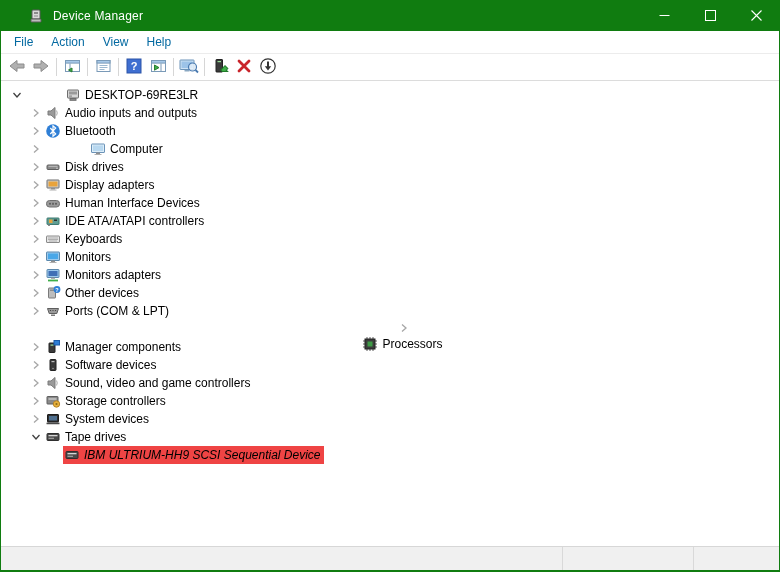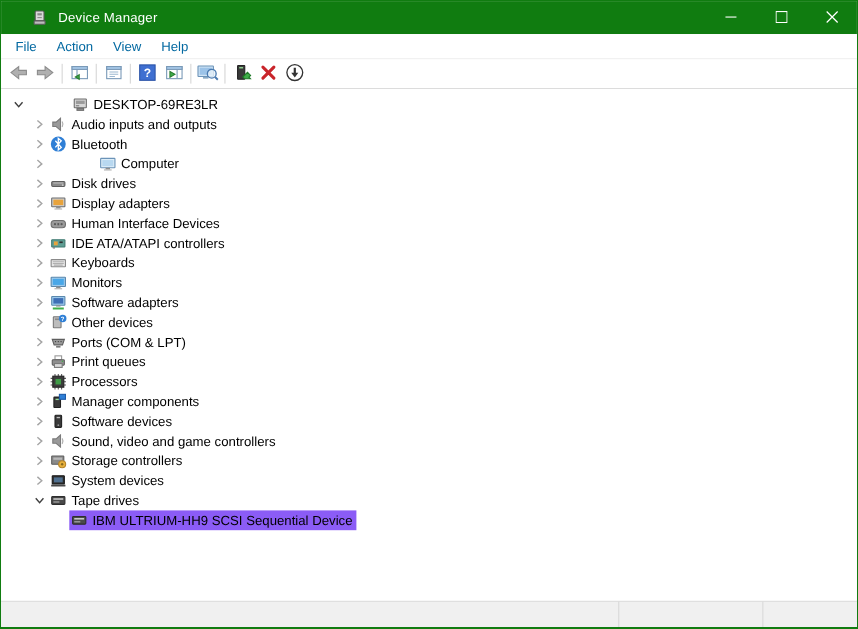--- a/index.html
+++ b/index.html
@@ -46,21 +46,21 @@
   .tb-sep { width:1px; height:18px; background:#d6d6d6; margin:0 3px; }
 
   
   .tree {
     flex:1; background:#fff; overflow:hidden; position:relative;
     padding-top:5px;
   }
   .tree-row { height:18px; display:flex; align-items:center; }
   .chev { width:16px; height:16px; flex-shrink:0; display:flex; align-items:center; justify-content:center; }
   .row-sel { display:flex; align-items:center; height:18px; padding-right:3px; }
-  .row-sel.selected { background:#8b5cf6; }
+  .row-sel.selected { background:#ef4444;font-style:italic; }
   .tree-icon { width:18px; height:16px; flex-shrink:0; display:flex; align-items:center; justify-content:center; }
   .tree-label { margin-left:3px; white-space:nowrap; }
 
   
   .statusbar {
     height:24px; background:#f0f0f0; border-top:1px solid #d7d7d7;
     display:flex; flex-shrink:0;
   }
   .status-section { height:100%; }
   .status-section.s1 { width:561px; }
@@ -370,21 +370,21 @@
         </span>
         <span class="row-sel">
           <span class="tree-icon">
             <svg width="16" height="16" viewBox="0 0 16 16">
               <rect x="2" y="2.5" width="12" height="8" rx="0.5" fill="#9cc9ec" stroke="#5a88ad"></rect>
               <rect x="3.5" y="4" width="9" height="5" fill="#3f6fb5"></rect>
               <rect x="6" y="10.5" width="4" height="1.2" fill="#8f8f8f"></rect>
               <path d="M3 13.5 L13 13.5" stroke="#3fae49" stroke-width="1.8"></path>
             </svg>
           </span>
-          <span class="tree-label">Software adapters</span>
+          <span class="tree-label">Monitors adapters</span>
         </span>
       </div>
       <div class="tree-row" style="padding-left: 27px;">
         <span class="chev">
           <svg width="10" height="10" viewBox="0 0 10 10">
             <polyline points="3,1.5 7,5 3,8.5" fill="none" stroke="#a6a6a6" stroke-width="1.3"></polyline>
           </svg>
         </span>
         <span class="row-sel">
           <span class="tree-icon">
@@ -410,39 +410,21 @@
               <path d="M2.5 5.5 L13.5 5.5 L11.8 10.5 L4.2 10.5 Z" fill="#9a9a9a" stroke="#5e5e5e"></path>
               <circle cx="5.5" cy="7.5" r="0.6" fill="#3a3a3a"></circle>
               <circle cx="8" cy="7.5" r="0.6" fill="#3a3a3a"></circle>
               <circle cx="10.5" cy="7.5" r="0.6" fill="#3a3a3a"></circle>
               <rect x="6" y="11.5" width="4" height="1.5" fill="#7a7a7a"></rect>
             </svg>
           </span>
           <span class="tree-label">Ports (COM &amp; LPT)</span>
         </span>
       </div>
-      <div class="tree-row" style="padding-left: 27px;">
-        <span class="chev">
-          <svg width="10" height="10" viewBox="0 0 10 10">
-            <polyline points="3,1.5 7,5 3,8.5" fill="none" stroke="#a6a6a6" stroke-width="1.3"></polyline>
-          </svg>
-        </span>
-        <span class="row-sel">
-          <span class="tree-icon">
-            <svg width="16" height="16" viewBox="0 0 16 16">
-              <rect x="5" y="2.5" width="6" height="3.5" fill="#fff" stroke="#9a9a9a"></rect>
-              <rect x="2.5" y="6" width="11" height="5" rx="0.8" fill="#8f8f8f" stroke="#5e5e5e"></rect>
-              <rect x="4.5" y="9.5" width="7" height="3.5" fill="#d9d9d9" stroke="#7a7a7a"></rect>
-              <circle cx="11.8" cy="7.5" r="0.7" fill="#3fae49"></circle>
-            </svg>
-          </span>
-          <span class="tree-label">Print queues</span>
-        </span>
-      </div>
-      <div class="tree-row" style="padding-left: 27px;">
+      <div class="tree-row" style="padding-left: 27px; flex-direction: column;">
         <span class="chev">
           <svg width="10" height="10" viewBox="0 0 10 10">
             <polyline points="3,1.5 7,5 3,8.5" fill="none" stroke="#a6a6a6" stroke-width="1.3"></polyline>
           </svg>
         </span>
         <span class="row-sel">
           <span class="tree-icon">
             <svg width="16" height="16" viewBox="0 0 16 16">
               <g stroke="#5a5a5a">
                 <line x1="5" y1="1" x2="5" y2="3"></line>

